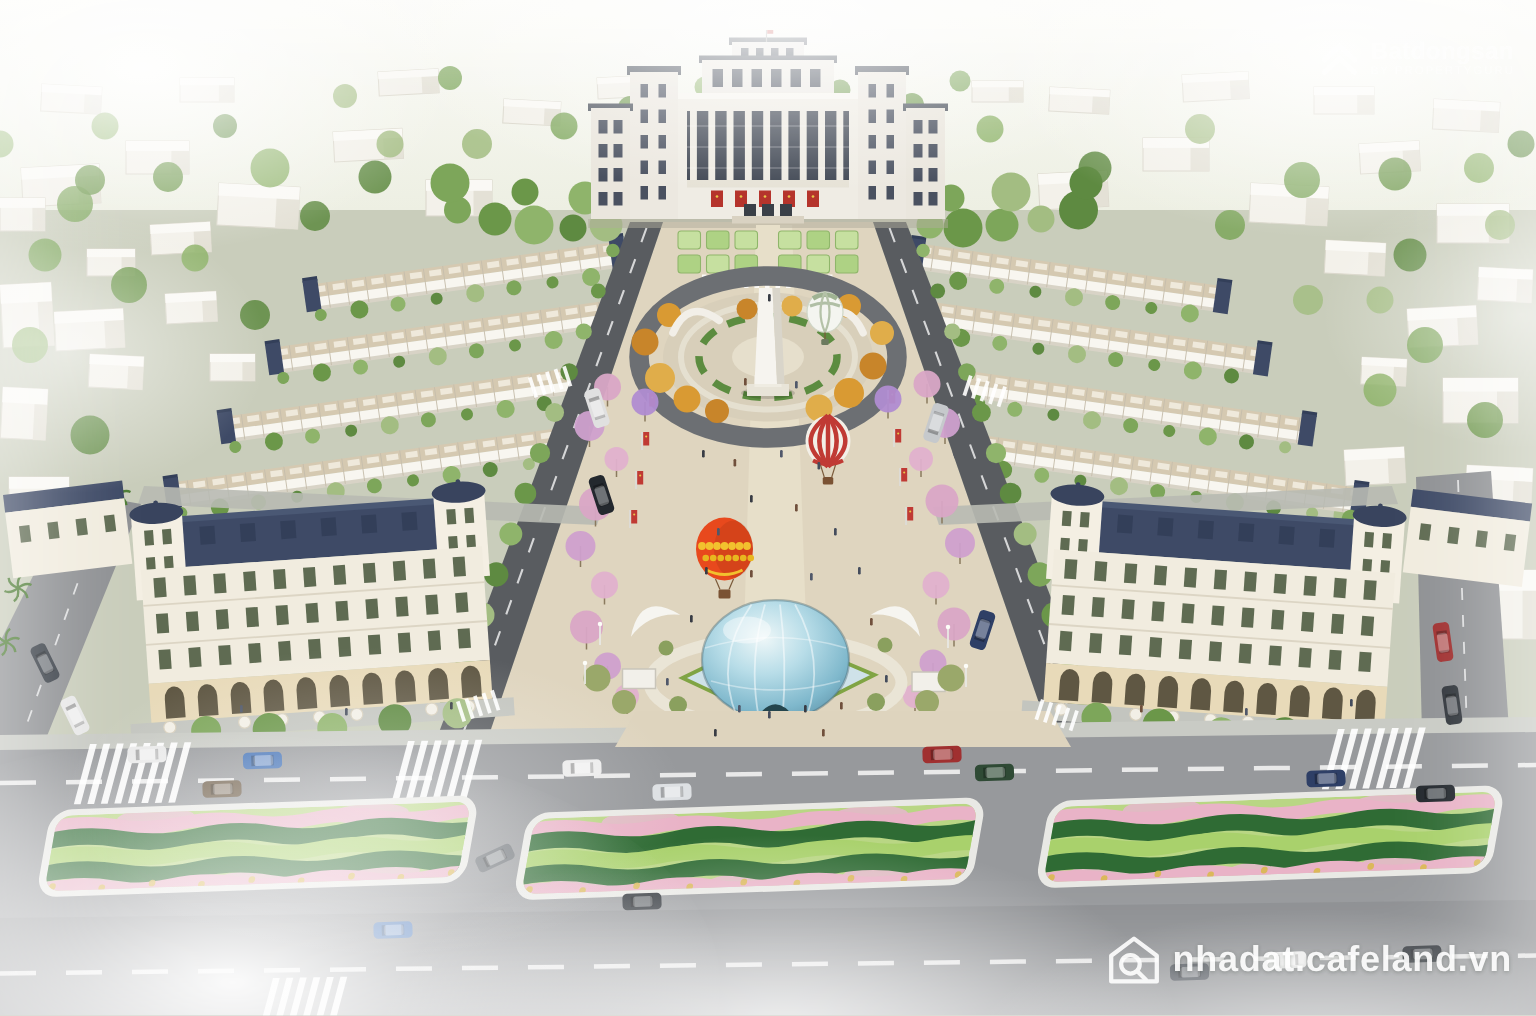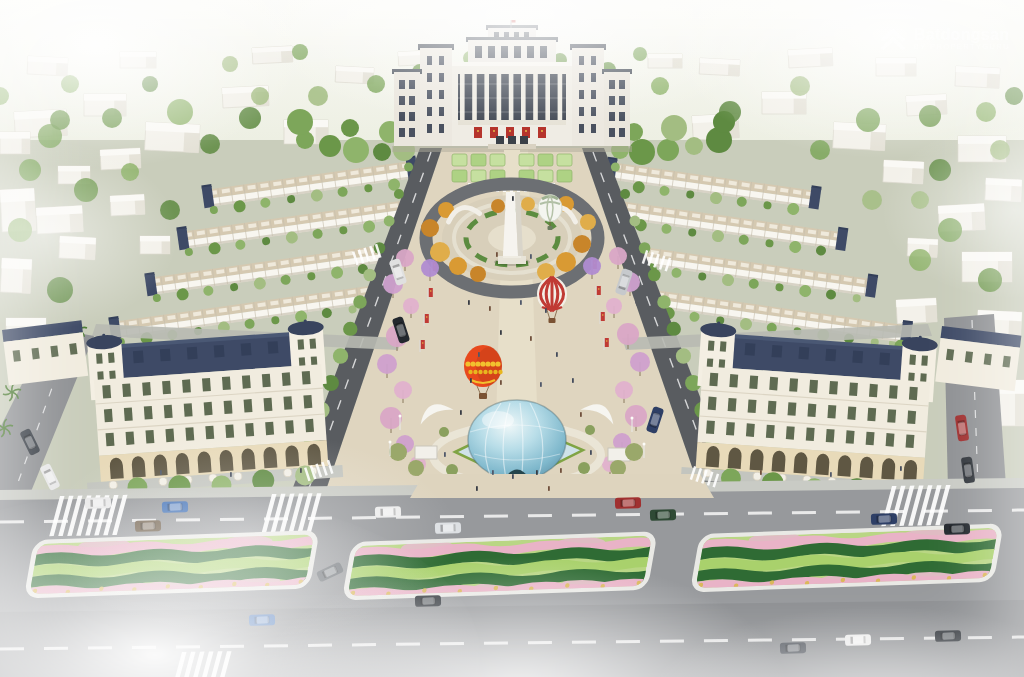--- a/index.html
+++ b/index.html
@@ -1733,13 +1733,21 @@
   <div class="wm wm-bds">
     <svg width="30" height="30" viewBox="0 0 36 36">
       <path d="M6 19 L18 8 L30 19" fill="none" stroke="#fff" stroke-width="4" stroke-linecap="round" stroke-linejoin="round"></path>
       <path d="M6 29 L18 18 L30 29" fill="none" stroke="#fff" stroke-width="4" stroke-linecap="round" stroke-linejoin="round"></path>
     </svg>
     <div class="bds-text">
       <div class="bds-brand">Batdongsan</div>
       <div class="bds-sub">by PropertyGuru</div>
     </div>
   </div>
+  <div class="wm wm-cfl">
+    <svg width="38" height="38" viewBox="0 0 40 40">
+      <path d="M20 5 L36 17 V35 H4 V17 Z" fill="none" stroke="#fff" stroke-width="3" stroke-linejoin="round"></path>
+      <circle cx="17.5" cy="23" r="6.5" fill="none" stroke="#fff" stroke-width="3"></circle>
+      <line x1="22.5" y1="28" x2="28.5" y2="34" stroke="#fff" stroke-width="3" stroke-linecap="round"></line>
+    </svg>
+    <span class="cfl-text">nhadat.cafeland.vn</span>
+  </div>
 </div>
 
 </body></html>

